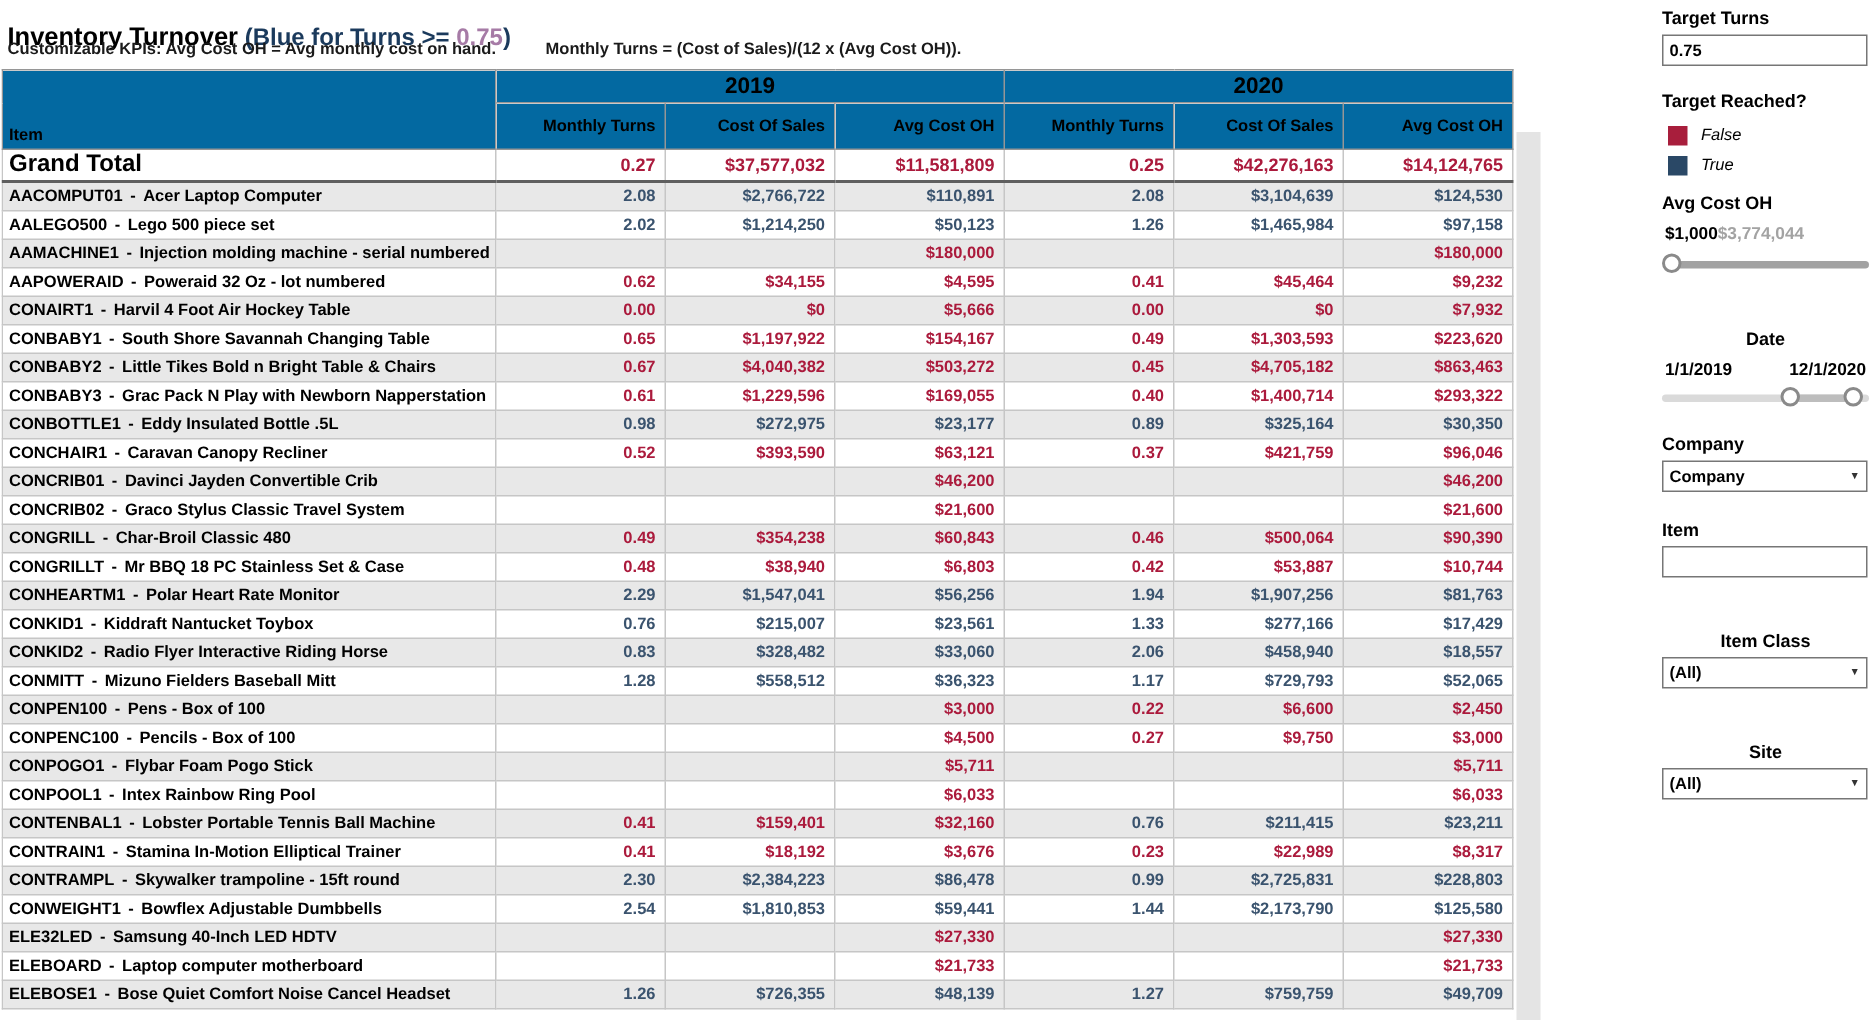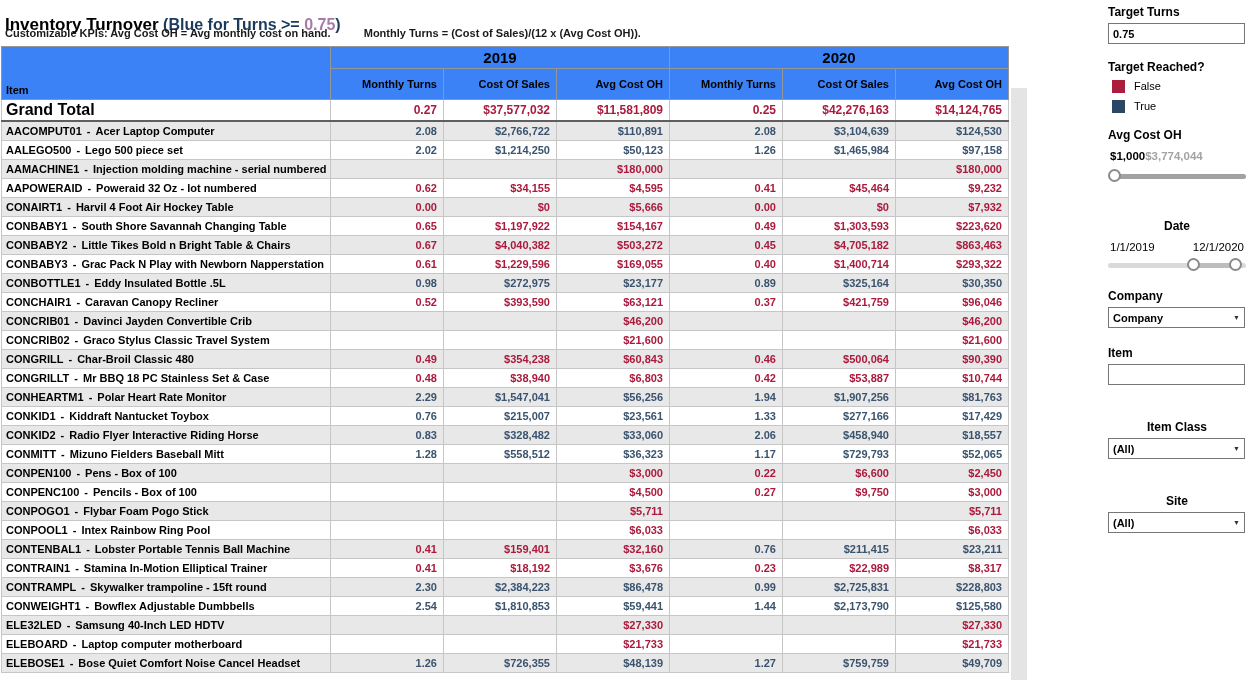--- a/index.html
+++ b/index.html
@@ -17,21 +17,21 @@
   .t-purple { font-size:16px; font-weight:bold; color:var(--purple); }
   .subtitle { position:absolute; left:5px; top:27px; font-size:11px; font-weight:bold; color:#1a1a1a; white-space:nowrap; }
   .subtitle .seg1 { margin-right:30px; }
 
   
   .table-wrap { position:absolute; left:1px; top:46px; width:1010px; height:634px; overflow:hidden; }
   table { border-collapse:collapse; table-layout:fixed; width:1008px; }
   col.c-item { width:329px; }
   col.c-val  { width:113px; }
   th, td { border:1px solid #c6c6c6; overflow:hidden; white-space:nowrap; }
-  thead th { border-color:#969696; background:#3b82f6; }
+  thead th { border-color:#969696; background:#0369a1; }
   table { border:1px solid #7c7c7c; }
   th.year { font-size:15px; font-weight:bold; text-align:center; height:22px; color:#000; }
   th.sub  { font-size:11px; font-weight:bold; text-align:right; padding-right:6px; height:31px; color:#000; }
   th.item-h { font-size:11px; font-weight:bold; text-align:left; vertical-align:bottom; padding:0 0 3px 4px; color:#000; }
   .gs { border-left:1px solid #8d8d8d !important; }
   tbody td { height:19px; }
   td.item { font-size:11px; font-weight:bold; color:#000; padding-left:4px; }
   td.item .sep { margin:0 5px; }
   td.v { font-size:11px; font-weight:600; text-align:right; padding-right:6px; }
   tr.alt td { background:#e8e8e8; }
@@ -46,25 +46,25 @@
   
   .sidebar { position:absolute; left:1108px; top:5px; width:138px; font-size:11px; color:#000; }
   .sb-label { font-size:12px; font-weight:bold; color:#000; }
   .box {
     width:137px; height:21px; border:1px solid #767676; background:#fff;
     font-family:"Liberation Sans", sans-serif; font-size:11px; font-weight:600; color:#000;
     padding:0 4px; display:flex; align-items:center; justify-content:space-between;
   }
   input.box { display:block; padding:0 4px; }
   .caret { font-size:7px; color:#333; line-height:1; }
-  .legend-row { display:flex; height:20px; padding-left:4px; }
+  .legend-row { display:flex; align-items:center; height:20px; padding-left:4px;font-style:italic; }
   .swatch { width:13px; height:13px; margin-right:9px; display:inline-block; }
   .minmax { display:flex; font-size:11.5px; font-weight:600; padding:0 2px; }
   .minmax .maxv { color:#a3a3a3; }
-  .dates { display:flex; justify-content:space-between; font-size:11.5px; font-weight:400; padding:0 2px; }
+  .dates { display:flex; justify-content:space-between; font-size:11.5px; font-weight:700; padding:0 2px; }
   .slider { position:relative; height:16px; }
   .track { position:absolute; top:6px; height:5px; border-radius:3px; background:#dadada; }
   .track.dark { background:#a2a2a2; }
   .track.range-active { background:#bdbdbd; }
   .handle { position:absolute; top:1px; width:13px; height:13px; border-radius:50%;
             background:#fff; border:2px solid #8a8a8a; }
   .mt4{margin-top:4px;} .mt6{margin-top:6px;} .mt8{margin-top:8px;}
   .mt16{margin-top:16px;} .mt18{margin-top:18px;} .mt20{margin-top:35px;text-align:center;}
 </style>
 </head>

